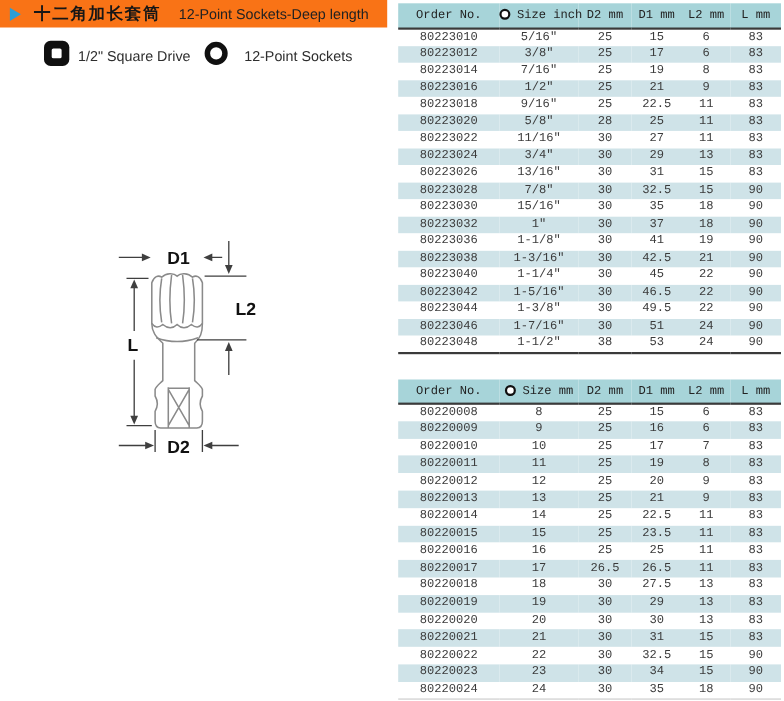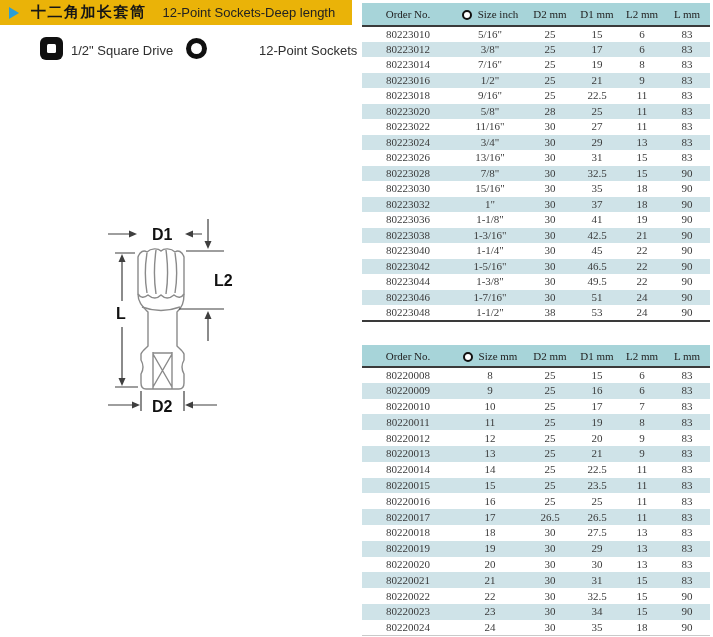--- a/index.html
+++ b/index.html
@@ -3,50 +3,50 @@
 <meta charset="utf-8">
 <style>
   * { margin:0; padding:0; box-sizing:border-box; }
   body {
     width:713px; height:637px; position:relative; background:#fff;
     font-family:"Liberation Sans", sans-serif; overflow:hidden;
   }
   
   .band {
     position:absolute; left:0; top:3; width:352px; height:25px;
-    background:#eab308; display:flex; align-items:center;
+    background:#f97316; display:flex; align-items:center;
   }
   .tri {
     width:0; height:0; margin-left:9px;
     border-left:10px solid #2b9ed6;
     border-top:6px solid transparent; border-bottom:6px solid transparent;
   }
   .title-zh { font-size:15px; font-weight:bold; color:#161616; margin-left:12px; letter-spacing:1.5px; }
   .title-en { font-size:13px; font-weight:400; color:#222; margin-left:16px; }
   
   .sq-icon {
     position:absolute; left:40px; top:37px; width:23px; height:23px;
     background:#101010; border-radius:6px; display:flex; align-items:center; justify-content:center;
   }
   .sq-icon .hole { width:9px; height:9px; background:#fff; border-radius:1.5px; }
   .drive-label { position:absolute; left:71px; top:43px; font-size:13px; color:#2e2e2e; }
   .ring-icon {
     position:absolute; left:186px; top:38px; width:21px; height:21px;
     border:5px solid #101010; border-radius:50%; background:#fff;
   }
-  .type-label { position:absolute; left:222px; top:43px; font-size:13px; color:#2e2e2e;margin-left:37px; }
+  .type-label { position:absolute; left:222px; top:43px; font-size:13px; color:#2e2e2e; }
   
   .diagram { position:absolute; left:100px; top:215px; }
   .dim-label { font-family:"Liberation Sans", sans-serif; font-size:16px; font-weight:bold; fill:#111; }
   
   .tblwrap { position:absolute; left:362px; width:348px; }
   .t1 { top:3px; }
   .t2 { top:345px; }
   table { border-collapse:collapse; table-layout:fixed; width:348px;
-          font-family:Liberation Serif, serif; }
+          font-family:Liberation Mono, monospace; }
   thead th {
     background:#a7d4d9; font-weight:normal; font-size:11px; color:#222;
     height:23px; text-align:center; border-bottom:2px solid #3a3a3a; white-space:nowrap;
   }
   .t2 thead th { height:22px; }
   tbody td { font-size:11px; color:#3b3b3b; text-align:center; height:15.5px; line-height:1; white-space:nowrap; }
   .t2 tbody td { height:15.8px; }
   tbody tr:nth-child(even) { background:#cfe3e8; }
   .t1 tbody tr:last-child td { border-bottom:2px solid #3a3a3a;margin-top:32px; }
   .t2 tbody tr:last-child td { border-bottom:1px solid #c9c9c9; }

